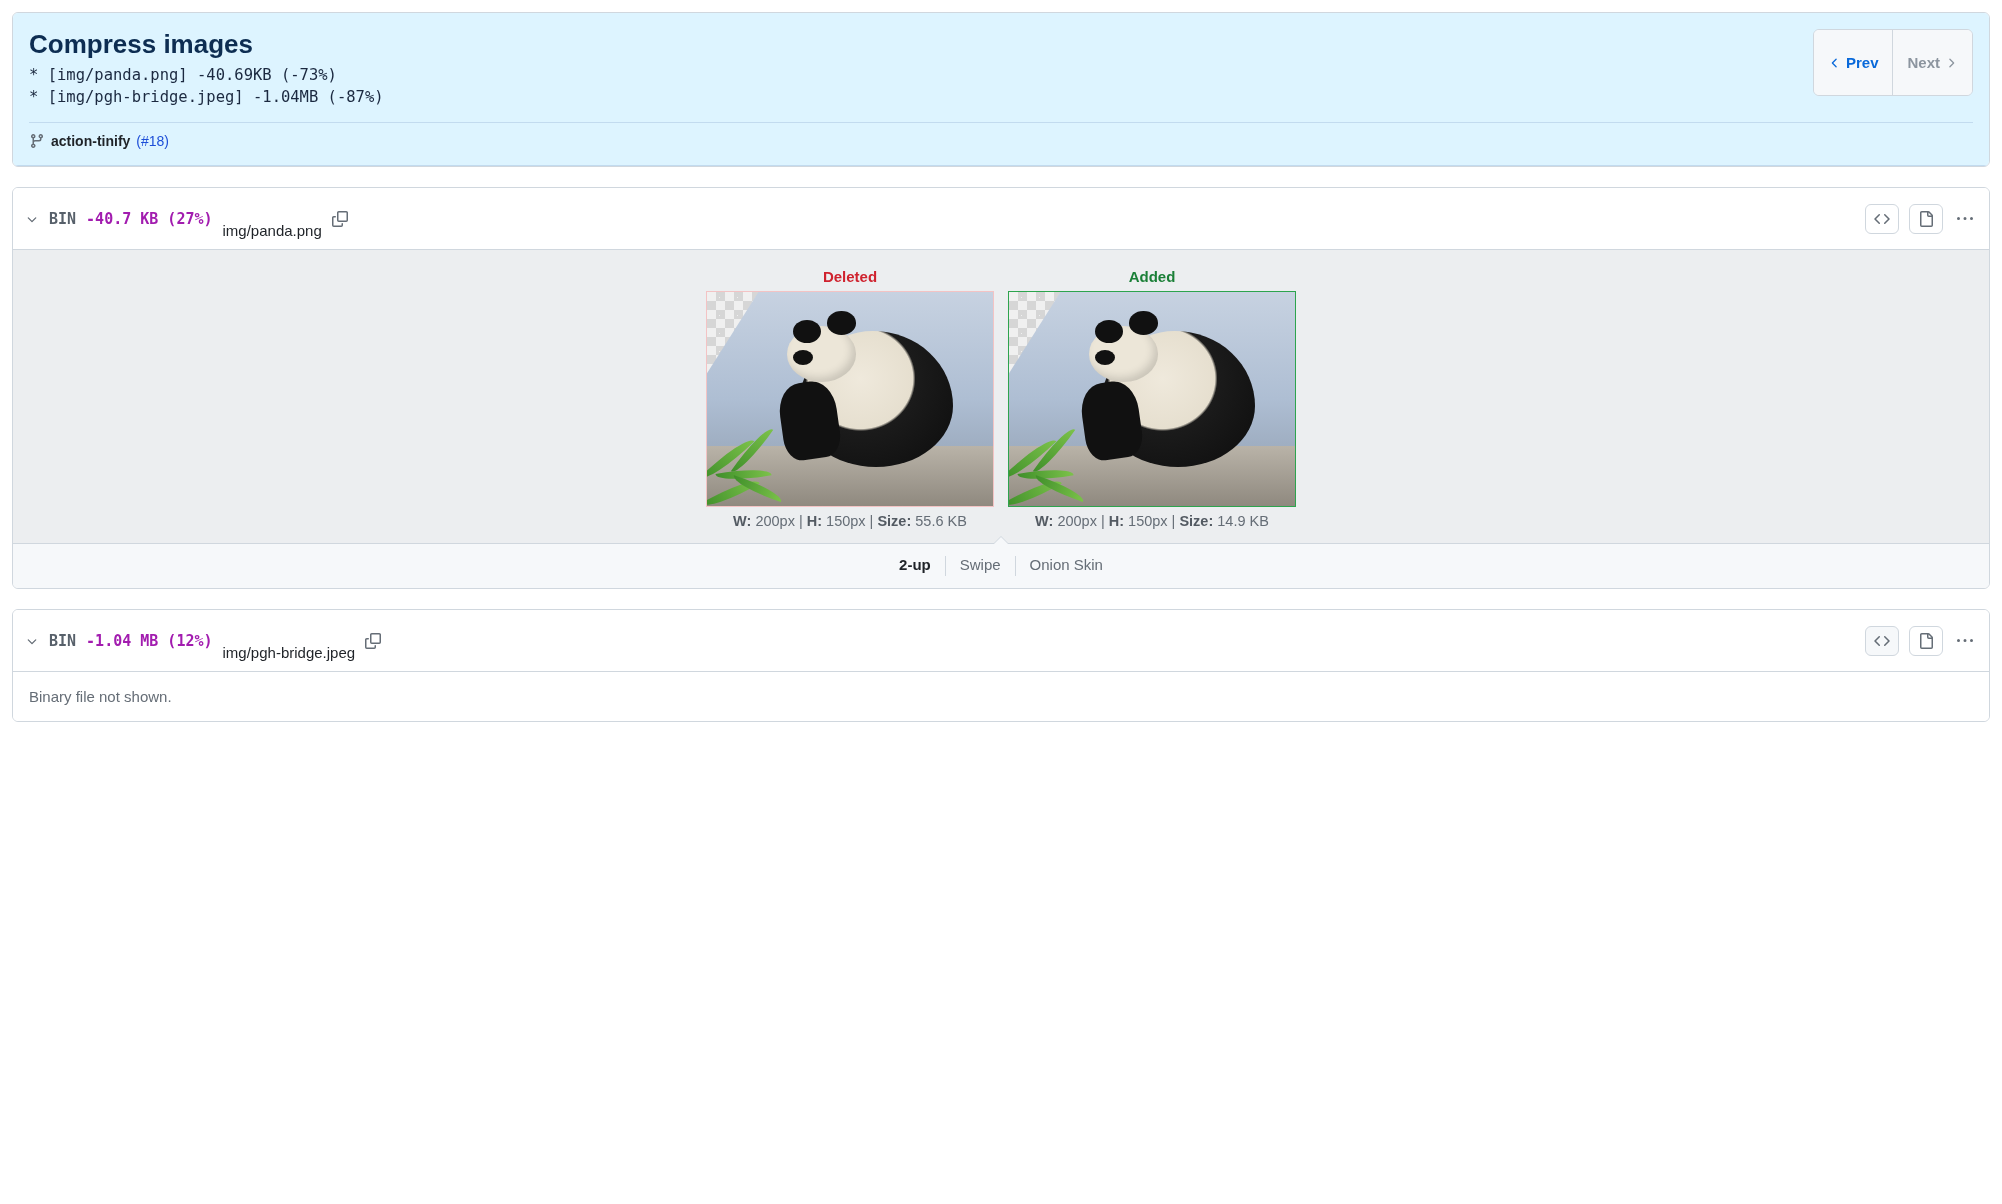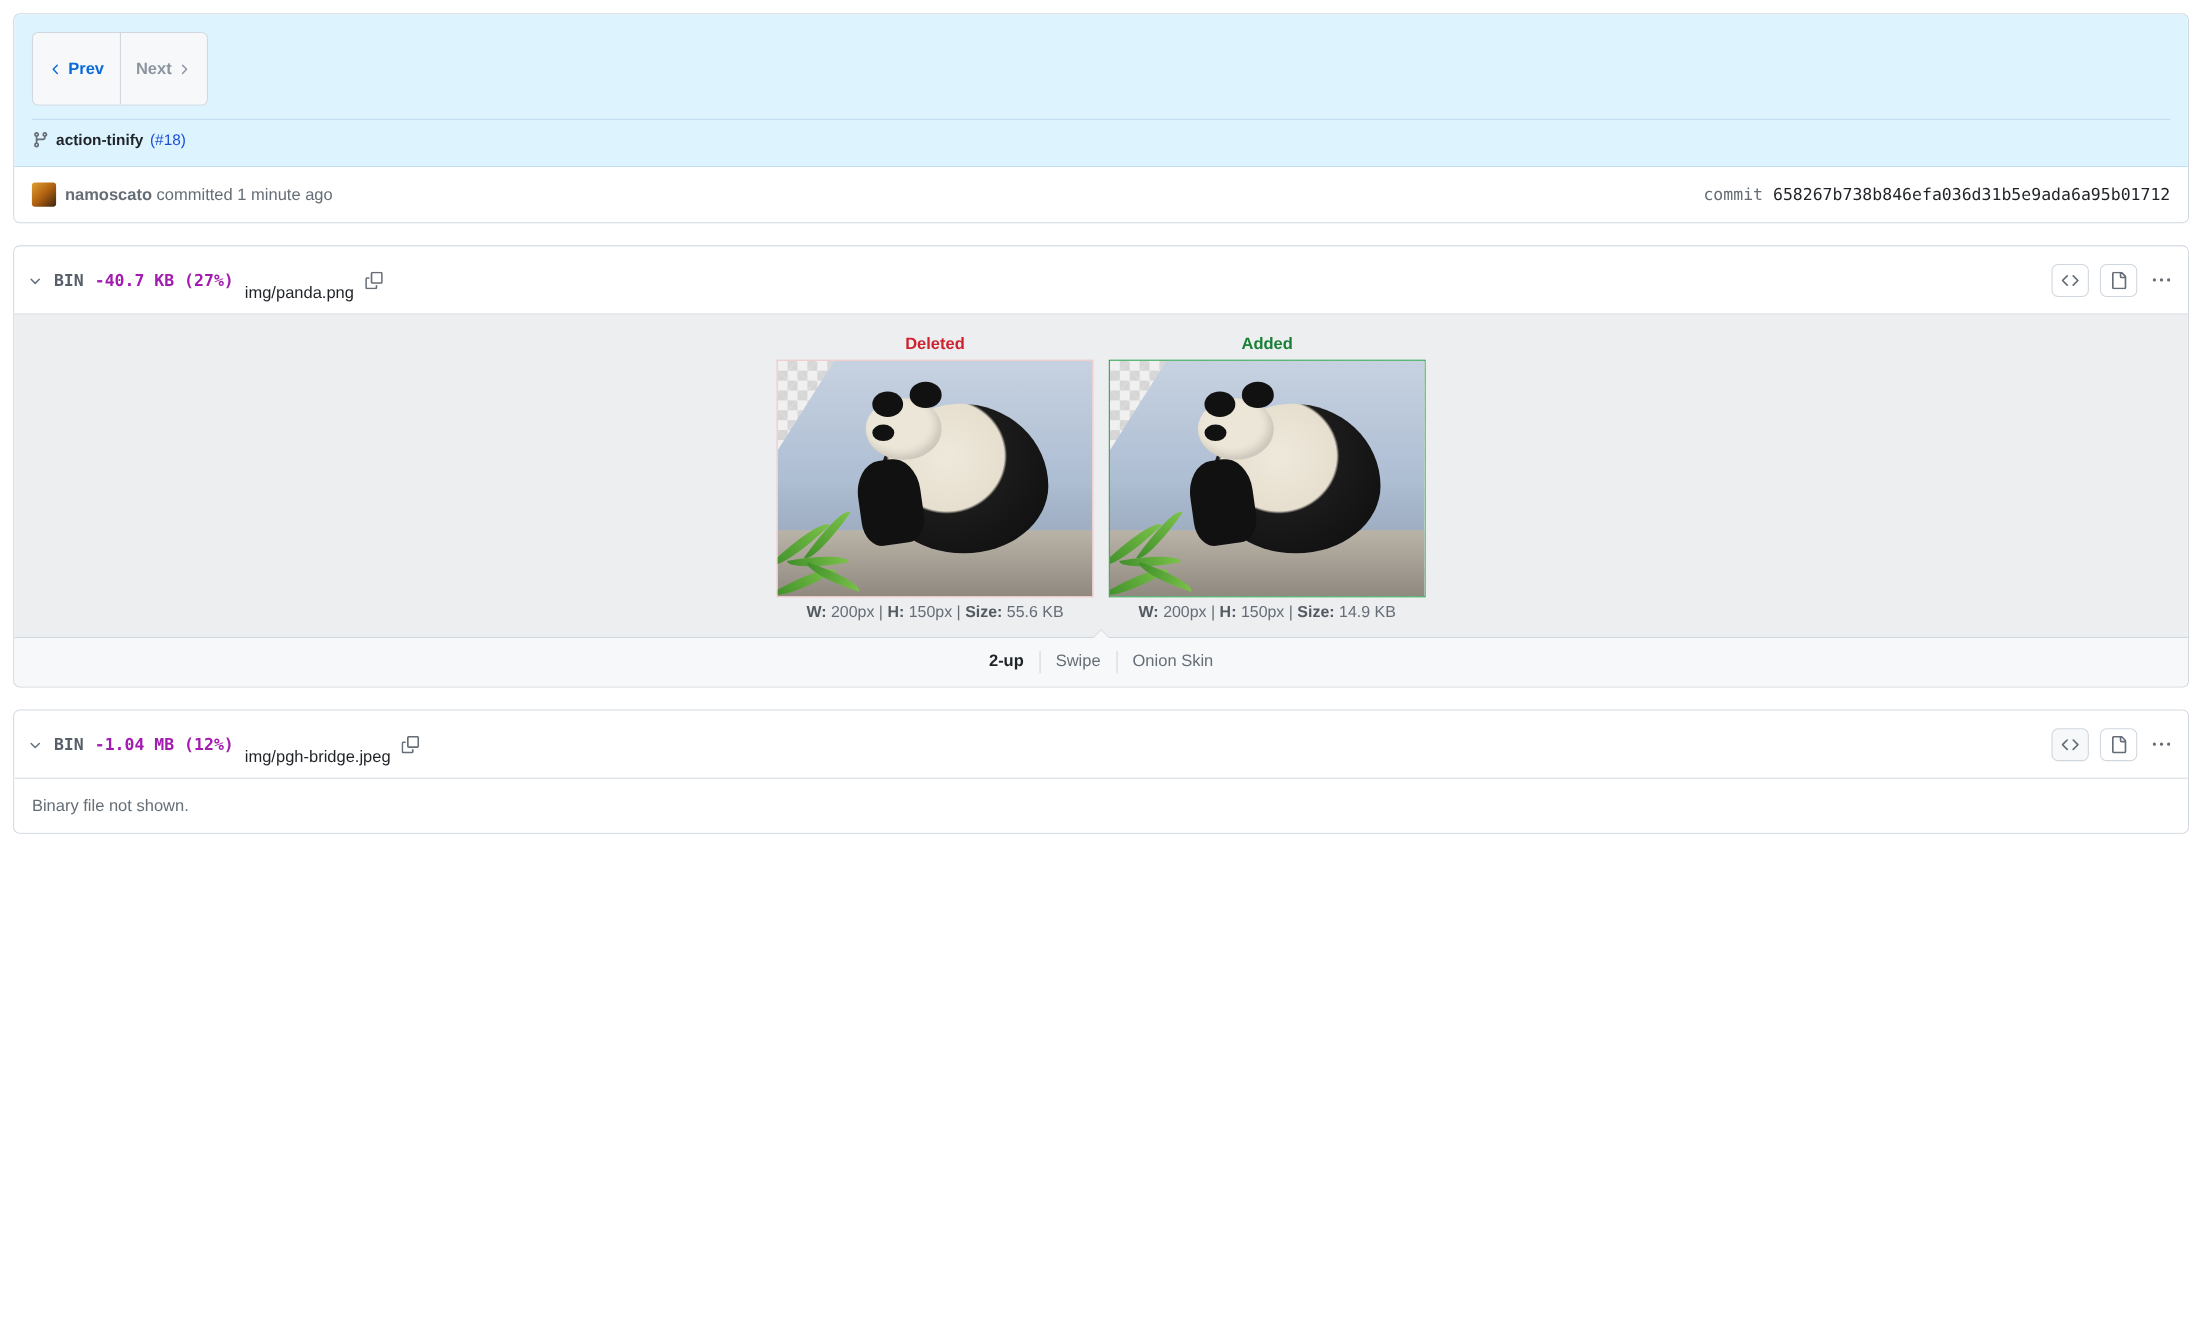--- a/index.html
+++ b/index.html
@@ -235,20 +235,25 @@
 }
 
 svg { display: block; }
 </style>
 </head>
 <body>
 
 <div class="commit-box">
   <div class="commit-header">
     <div class="commit-title-row">
+      <div>
+        <div class="commit-title">Compress images</div>
+        <div class="commit-body">* [img/panda.png] -40.69KB (-73%)</div>
+        <div class="commit-body">* [img/pgh-bridge.jpeg] -1.04MB (-87%)</div>
+      </div>
       <div class="nav-btns">
         <button class="nav-btn prev">
           <svg width="14" height="14" viewBox="0 0 16 16" fill="currentColor">
               <path d="M9.78 12.78a.75.75 0 0 1-1.06 0L4.47 8.53a.75.75 0 0 1 0-1.06l4.25-4.25a.75.75 0 1 1 1.06 1.06L6.06 8l3.72 3.72a.75.75 0 0 1 0 1.06Z"></path>
             </svg>
           <span>Prev</span>
         </button>
         <button class="nav-btn next">
           <span>Next</span>
           <svg width="14" height="14" viewBox="0 0 16 16" fill="currentColor">
@@ -256,30 +261,20 @@
             </svg>
         </button>
       </div>
     </div>
     <div class="branch-row">
       <svg width="16" height="16" viewBox="0 0 16 16" fill="#656d76">
           <path d="M9.5 3.25a2.25 2.25 0 1 1 3 2.122V6A2.5 2.5 0 0 1 10 8.5H6a1 1 0 0 0-1 1v1.128a2.251 2.251 0 1 1-1.5 0V5.372a2.25 2.25 0 1 1 1.5 0v1.836A2.493 2.493 0 0 1 6 7h4a1 1 0 0 0 1-1v-.628A2.25 2.25 0 0 1 9.5 3.25Zm-6 0a.75.75 0 1 0 1.5 0 .75.75 0 0 0-1.5 0Zm8.25-.75a.75.75 0 1 0 0 1.5.75.75 0 0 0 0-1.5ZM4.25 12a.75.75 0 1 0 0 1.5.75.75 0 0 0 0-1.5Z"></path>
         </svg>
       <span class="branch-name">action-tinify</span>
       <span class="branch-num">(#18)</span>
-    </div>
-  </div>
-  <div class="committer-row">
-    <div class="committer-left">
-      <div class="avatar"></div>
-      <span class="committer-text"><span class="committer-author">namoscato</span> <span>committed 1 minute ago</span></span>
-    </div>
-    <div class="sha-block">
-      <span class="sha-label">commit</span>
-      <span class="sha-hash">658267b738b846efa036d31b5e9ada6a95b01712</span>
     </div>
   </div>
 </div>
 
 <div class="file-card">
   <div class="file-header">
     <div class="file-header-left">
       <span class="chevron-down">
         <svg width="14" height="14" viewBox="0 0 16 16" fill="currentColor">
             <path d="M12.78 6.22a.75.75 0 0 1 0 1.06l-4.25 4.25a.75.75 0 0 1-1.06 0L3.22 7.28a.75.75 0 0 1 1.06-1.06L8 9.94l3.72-3.72a.75.75 0 0 1 1.06 0Z"></path>

